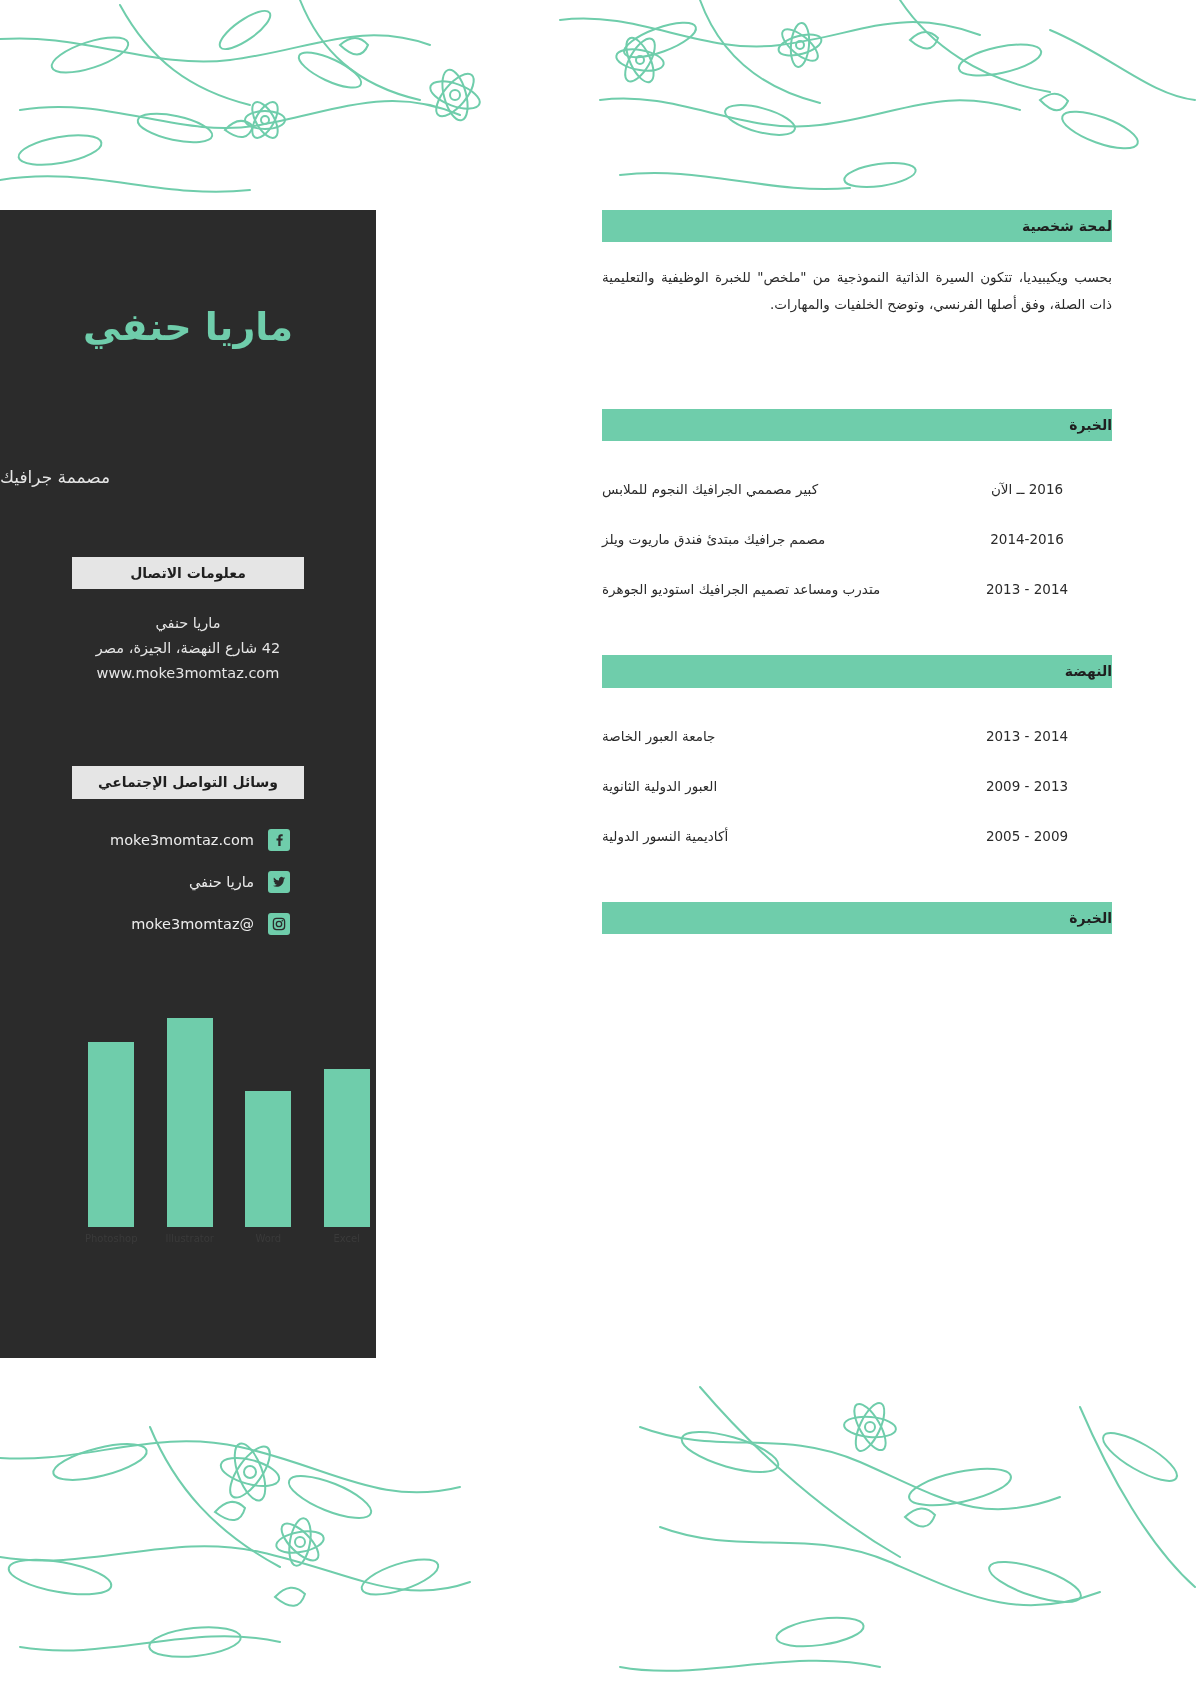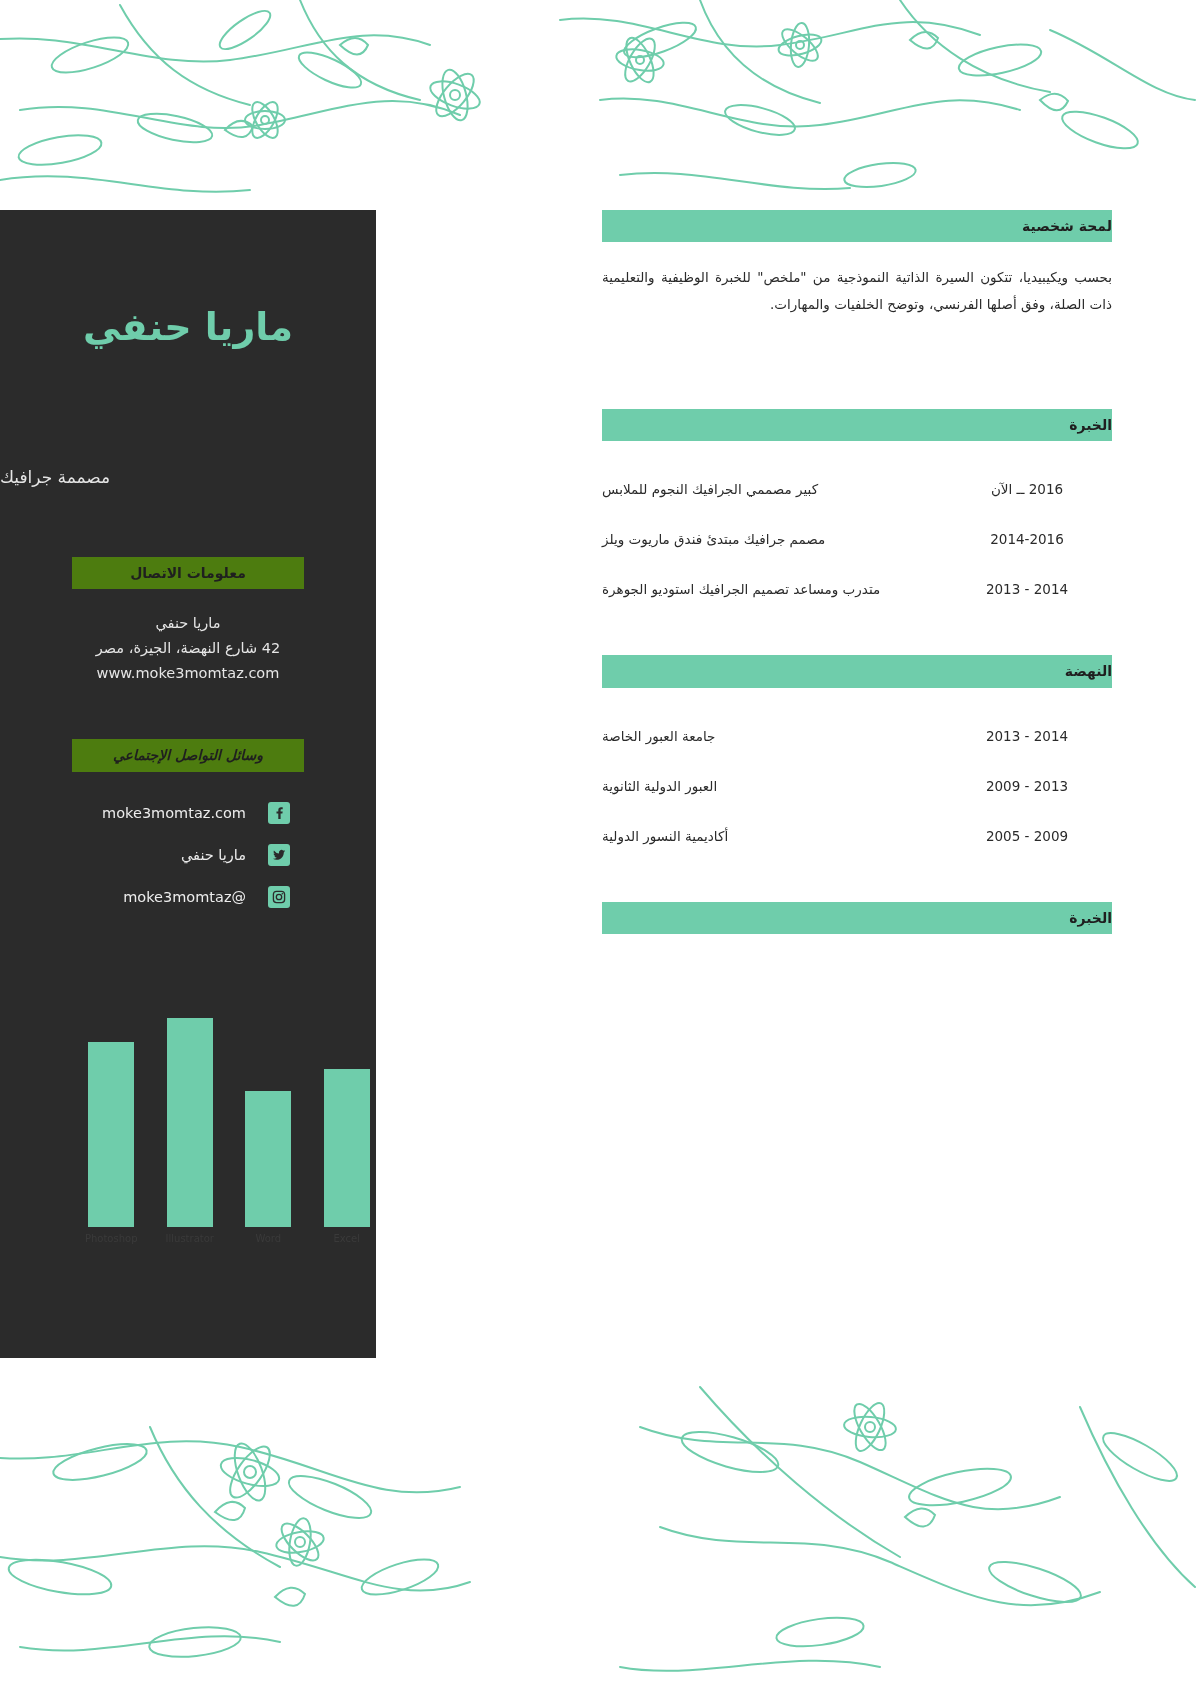--- a/index.html
+++ b/index.html
@@ -46,47 +46,47 @@
     margin-top: 95px;
     letter-spacing: 1px;
   }
   .job-title {
     color: #e5e5e5;
     font-size: 17px;
     text-align: left;
     margin-top: 118px;
   }
   .dark-band {
-    background: #4d7c0f;
+    background: #e5e5e5;
     color: #1f1f1f;
     font-size: 14px;
     font-weight: bold;
     text-align: center;
     padding: 9px 0 8px;
     margin: 0 72px;
     line-height: 1.1;
   }
   .band-contact { margin-top: 70px; }
-  .band-social { margin-top: 53px; font-style: italic; }
+  .band-social { margin-top: 80px; }
   .contact-lines {
     margin-top: 22px;
     text-align: center;
     color: #e6e6e6;
     font-size: 14.5px;
     line-height: 1.72;
   }
   .social-list {
     margin-top: 30px;
     padding: 0 86px 0 0;
   }
   .social-row {
     display: flex;
     align-items: center;
     justify-content: flex-start;
-    gap: 22px;
+    gap: 14px;
     margin-bottom: 20px;
     direction: rtl;
   }
   .social-icon {
     width: 22px;
     height: 22px;
     background: #6fcdab;
     border-radius: 3px;
     display: flex;
     align-items: center;

